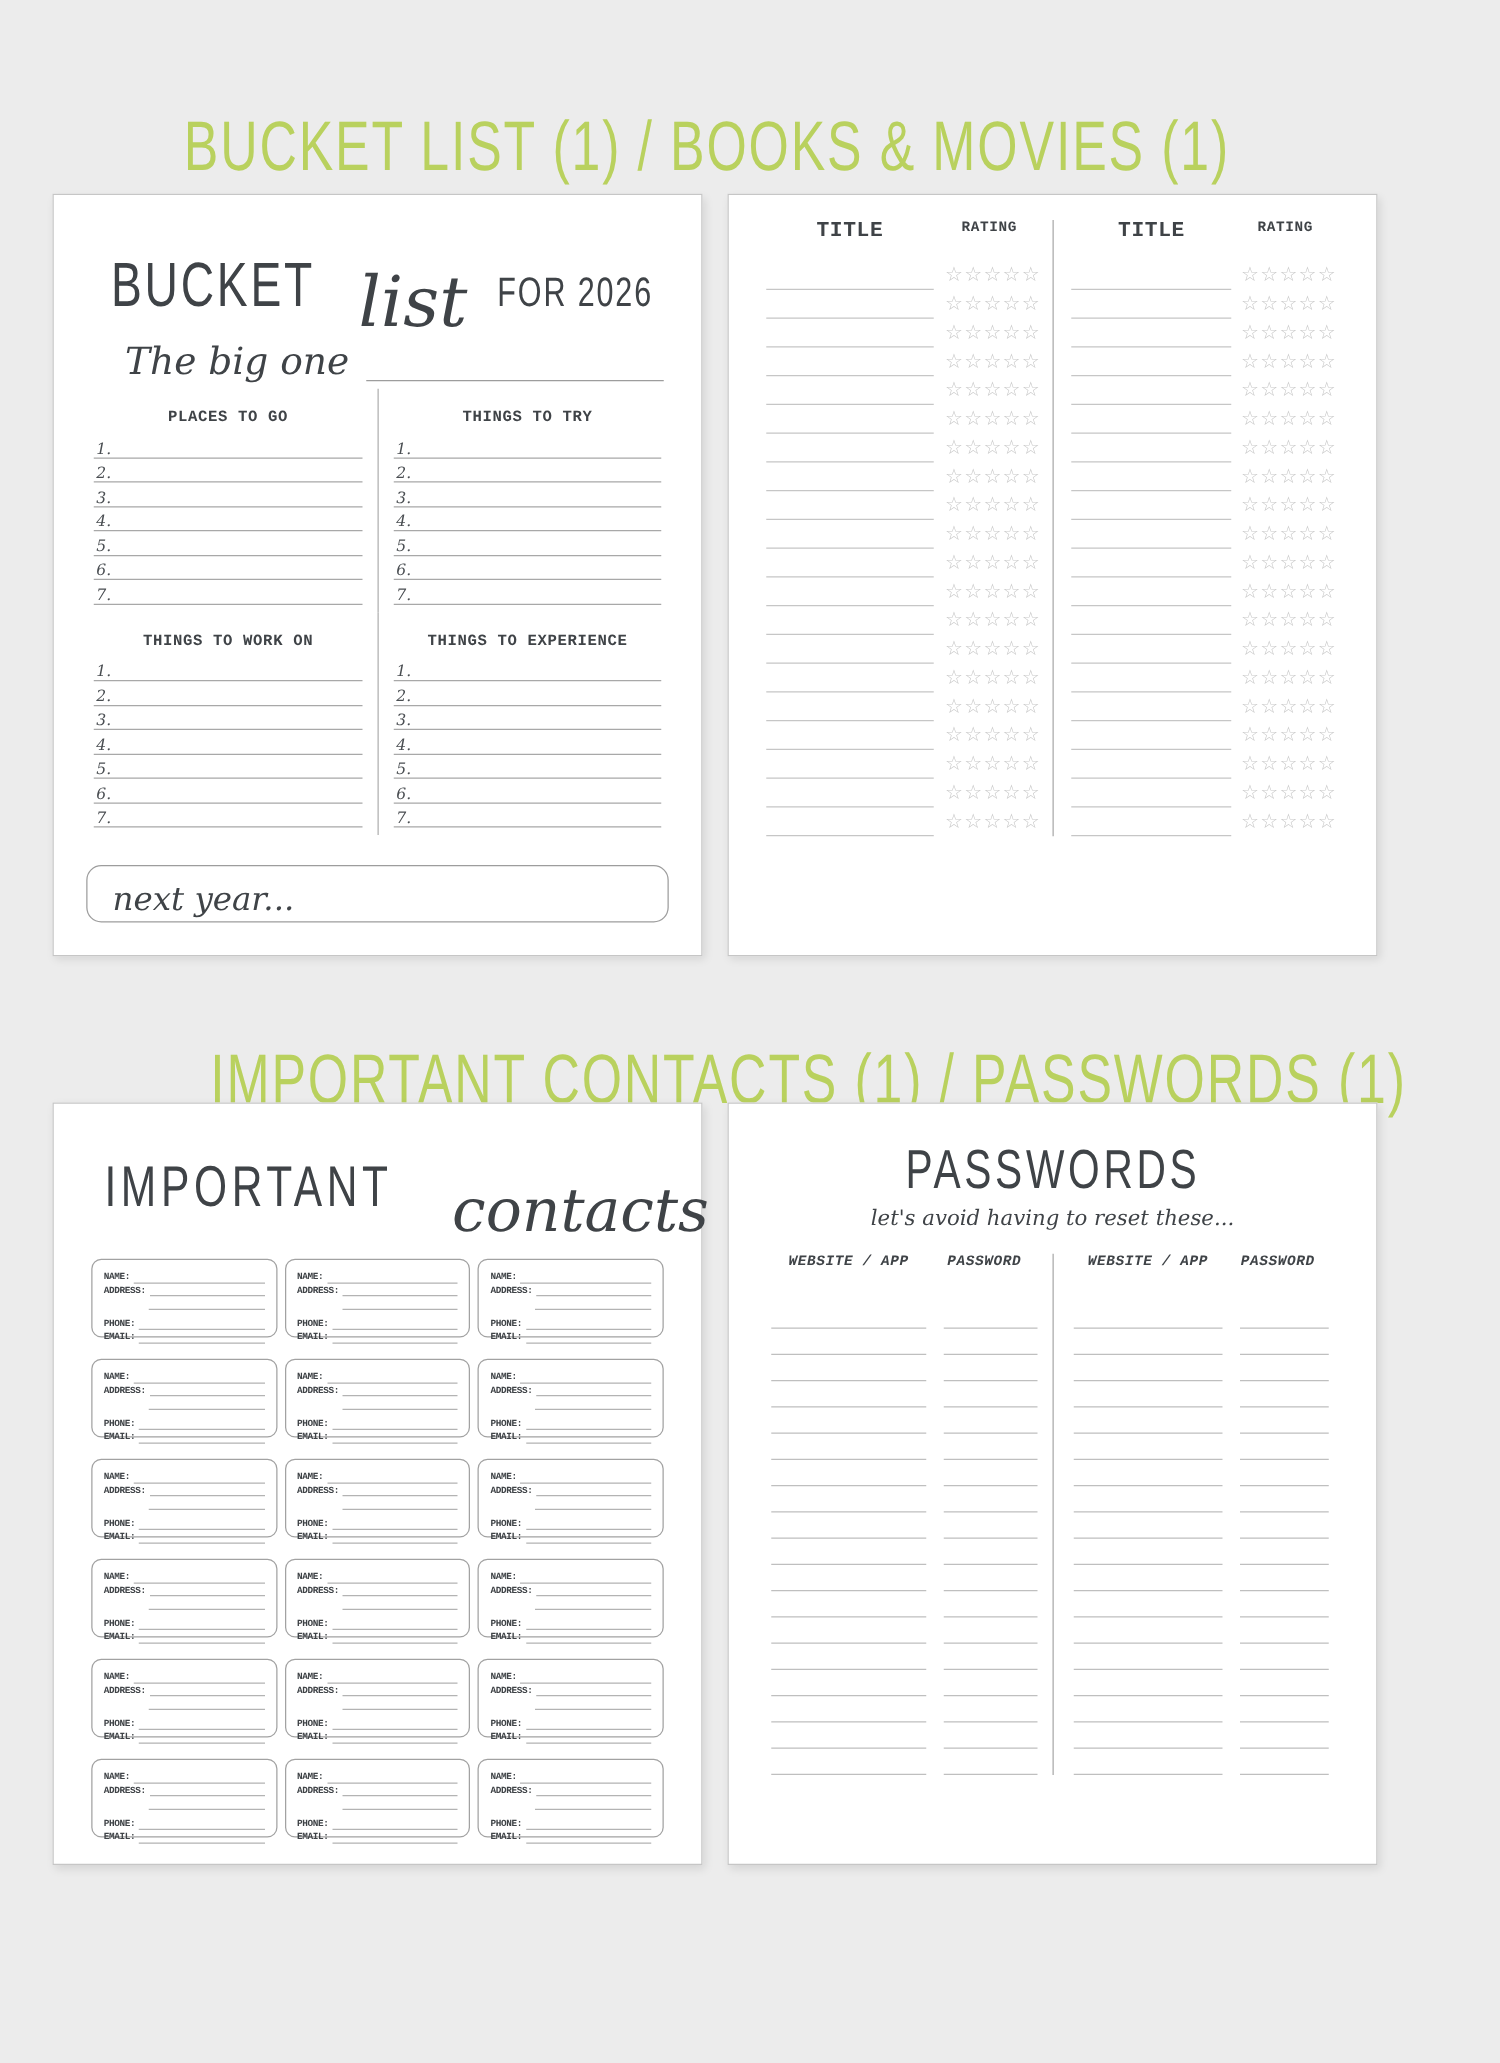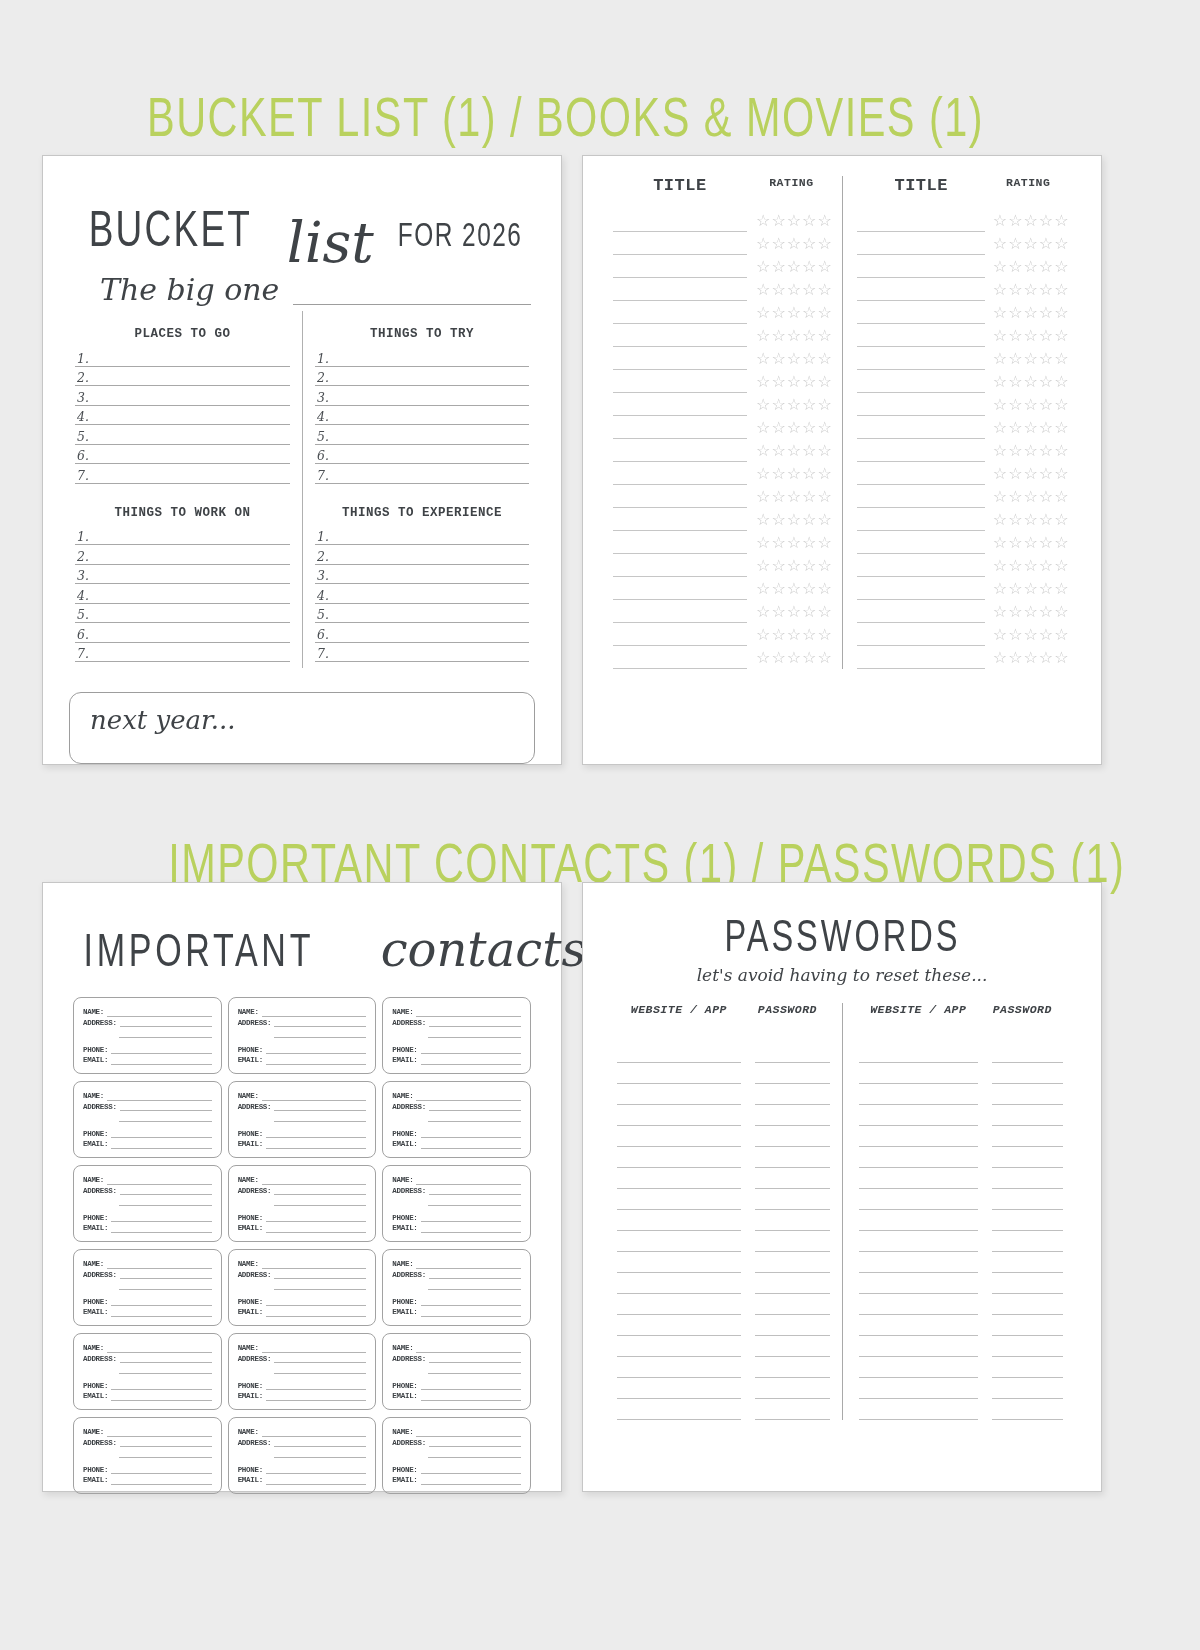--- a/index.html
+++ b/index.html
@@ -40,44 +40,44 @@
   .big-one .script{font-size:30px; line-height:1;margin-left:23px;}
   .big-one .rule{flex:1; border-bottom:1px solid #9d9d9d; margin-left:14px; height:26px;}
   .bl-grid{display:grid; grid-template-columns:1fr 1fr; margin:6px 26px 0;}
   .bl-group{padding:0 12px 6px 6px;}
   .bl-group.right{border-left:1px solid #b0b0b0; padding:0 6px 6px 12px;}
   .bl-group h4{text-align:center; margin:16px 0 6px; font-size:12.5px; letter-spacing:0.5px;}
   .bl-item{height:19.5px; border-bottom:1px solid var(--line); position:relative;}
   .bl-num{font-family:"DejaVu Serif",serif; font-style:italic; font-size:12.5px;
           color:#4a4e52; position:absolute; left:2px; bottom:0;}
   .next-year{margin:24px 26px 0; border:1px solid #9d9d9d; border-radius:12px;
-             height:72px; padding:12px 20px;}
+             height:46px; padding:12px 20px;}
   .next-year .script{font-size:26px;}
 
   
   .bm-title{margin-top:40px; text-align:center; white-space:nowrap;}
   .bm-title .script{font-size:31px; margin-right:8px;}
   .bm-title .caps-big{font-size:44px; letter-spacing:2px;}
   .bm-cols{display:grid; grid-template-columns:1fr 1fr; margin:20px 20px 0;}
   .bm-col{padding:0 6px 0 10px;}
   .bm-col.right{border-left:1px solid #a9a9a9; padding:0 10px 0 14px;}
   .bm-head{display:flex; margin-bottom:14px;}
   .bm-head .h-title{width:60%; text-align:center; font-size:17px; letter-spacing:0.5px;}
   .bm-head .h-rating{flex:1; text-align:center; font-size:11.5px; letter-spacing:0.5px;}
   .bm-row{display:flex; align-items:flex-end; height:23px;}
   .bm-line{width:60%; border-bottom:1px solid var(--liteline); height:100%; margin-right:6px;}
   .bm-stars{flex:1; text-align:center; color:var(--star); font-size:16px;
             line-height:1; letter-spacing:1px; padding-bottom:3px; white-space:nowrap;}
 
   
   .ct-title{margin-top:38px; text-align:center; white-space:nowrap;}
   .ct-title .caps-big{font-size:46px; letter-spacing:5px;}
-  .ct-title .script{font-size:48px; margin-left:26px; position:relative; top:0;}
+  .ct-title .script{font-size:48px; margin-left:7px; position:relative; top:20px;}
   .ct-grid{display:grid; grid-template-columns:repeat(3,1fr); gap:7px 6px; margin:20px 30px 0;}
-  .card{border:1px solid var(--cardborder); border-radius:8px; padding:8px 9px 6px; height:77px;}
+  .card{border:1px solid var(--cardborder); border-radius:8px; padding:8px 9px 6px; height:63px;margin-top:10px;}
   .c-row{display:flex; align-items:flex-end; height:10.5px;}
   .c-label{font-size:7.5px; letter-spacing:-0.3px; line-height:1;}
   .c-line{flex:1; border-bottom:1px solid var(--cardline); height:100%; margin-left:3px;}
   .c-cont .c-line{margin-left:36px;}
   .c-gap{margin-top:6px;}
 
   
   .pw-title{margin-top:28px; text-align:center; white-space:nowrap;}
   .pw-title .caps-big{font-size:44px; letter-spacing:4px;}
   .pw-sub{text-align:center; margin-top:4px;}

